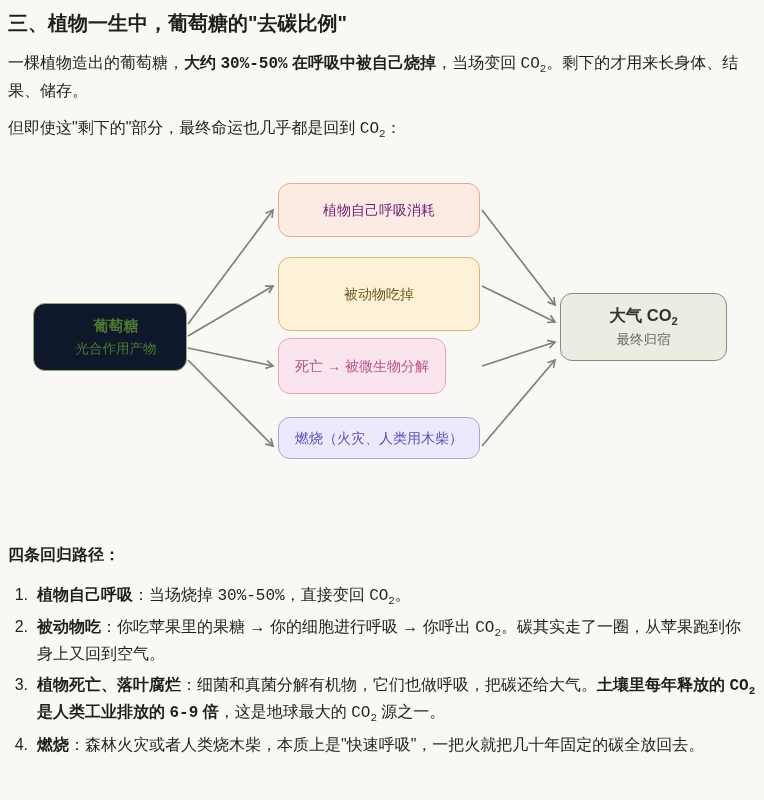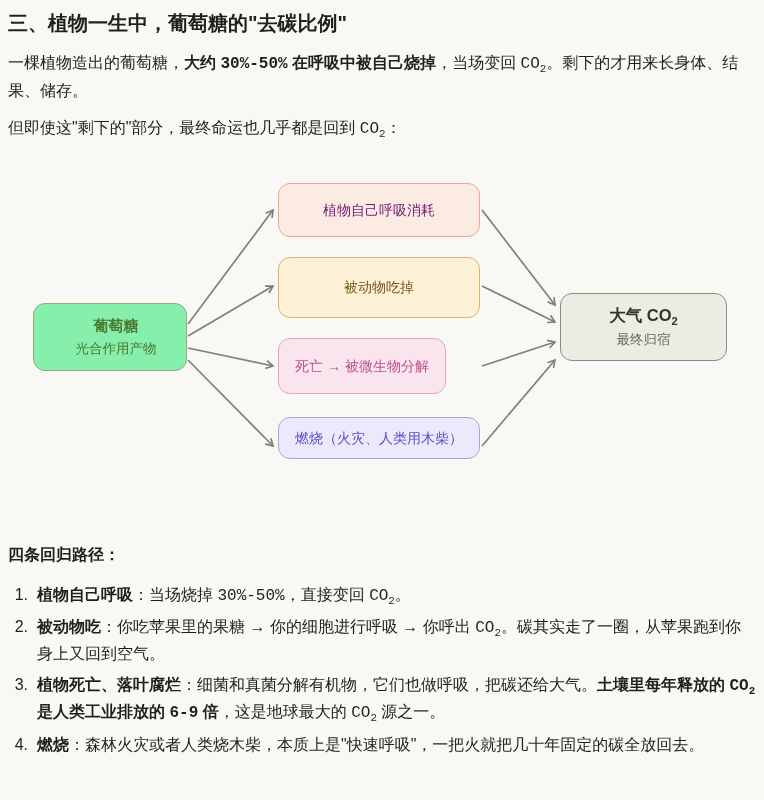--- a/index.html
+++ b/index.html
@@ -42,21 +42,21 @@
     display: flex; flex-direction: column;
     align-items: center; justify-content: center;
     text-align: center;
     line-height: 1.3;
   }
   .node-source { left: 33px; top: 151px; width: 154px; height: 68px; }
   .node-source .node-title { font-size: 15px; font-weight: 700; }
   .node-source .node-sub   { font-size: 13.5px; margin-top: 4px; text-align: right; }
   .path-node { font-size: 14px; }
   .node-p0 { left: 278px; top: 31px;  width: 202px; height: 54px; }
-  .node-p1 { left: 278px; top: 105px; width: 202px; height: 61px; }
+  .node-p1 { left: 278px; top: 105px; width: 202px; height: 74px; }
   .node-p2 { left: 278px; top: 186px; width: 168px; height: 56px; }
   .node-p3 { left: 278px; top: 265px; width: 202px; height: 42px; }
   .node-sink { left: 560px; top: 141px; width: 167px; height: 68px; }
   .node-sink .node-title { font-size: 16.5px; font-weight: 700; }
   .node-sink .node-sub   { font-size: 13.5px; margin-top: 4px; }
 
   
   .list-heading { margin: 22px 0 0 0; font-weight: 700; }
   .list { margin: 13px 0 0 0; }
   .li { display: flex; margin: 0 0 5px 0; line-height: 1.64; }
@@ -82,21 +82,21 @@
     <line class="arrow" x1="188" y1="172" x2="273" y2="58" stroke-width="1.7" marker-end="url(#ah)" stroke="#80807a"></line>
     <line class="arrow" x1="188" y1="184" x2="273" y2="134" stroke-width="1.7" marker-end="url(#ah)" stroke="#80807a"></line>
     <line class="arrow" x1="188" y1="196" x2="273" y2="214" stroke-width="1.7" marker-end="url(#ah)" stroke="#80807a"></line>
     <line class="arrow" x1="188" y1="208" x2="273" y2="294" stroke-width="1.7" marker-end="url(#ah)" stroke="#80807a"></line>
     <line class="arrow" x1="482" y1="58" x2="555" y2="153" stroke-width="1.7" marker-end="url(#ah)" stroke="#80807a"></line>
     <line class="arrow" x1="482" y1="134" x2="555" y2="170" stroke-width="1.7" marker-end="url(#ah)" stroke="#80807a"></line>
     <line class="arrow" x1="482" y1="214" x2="555" y2="190" stroke-width="1.7" marker-end="url(#ah)" stroke="#80807a"></line>
     <line class="arrow" x1="482" y1="294" x2="555" y2="208" stroke-width="1.7" marker-end="url(#ah)" stroke="#80807a"></line>
   </svg>
 
-  <div class="node node-source" style="background: #86efac; border-color: rgb(150, 169, 124); color: rgb(75, 122, 46); padding-left: 12px;">
+  <div class="node node-source" style="background: #0f172a; border-color: rgb(150, 169, 124); color: rgb(75, 122, 46); padding-left: 12px;">
     <div class="node-title">葡萄糖</div>
     <div class="node-sub">光合作用产物</div>
   </div>
 
   <div class="node path-node node-p0" style="background: rgb(252, 235, 227); border-color: rgb(234, 167, 148); color: #701a75;">
     <div>植物自己呼吸消耗</div>
   </div>
 
   <div class="node path-node node-p1" style="background: rgb(253, 241, 215); border-color: rgb(220, 180, 107); color: rgb(117, 88, 26);">
     <div>被动物吃掉</div>

